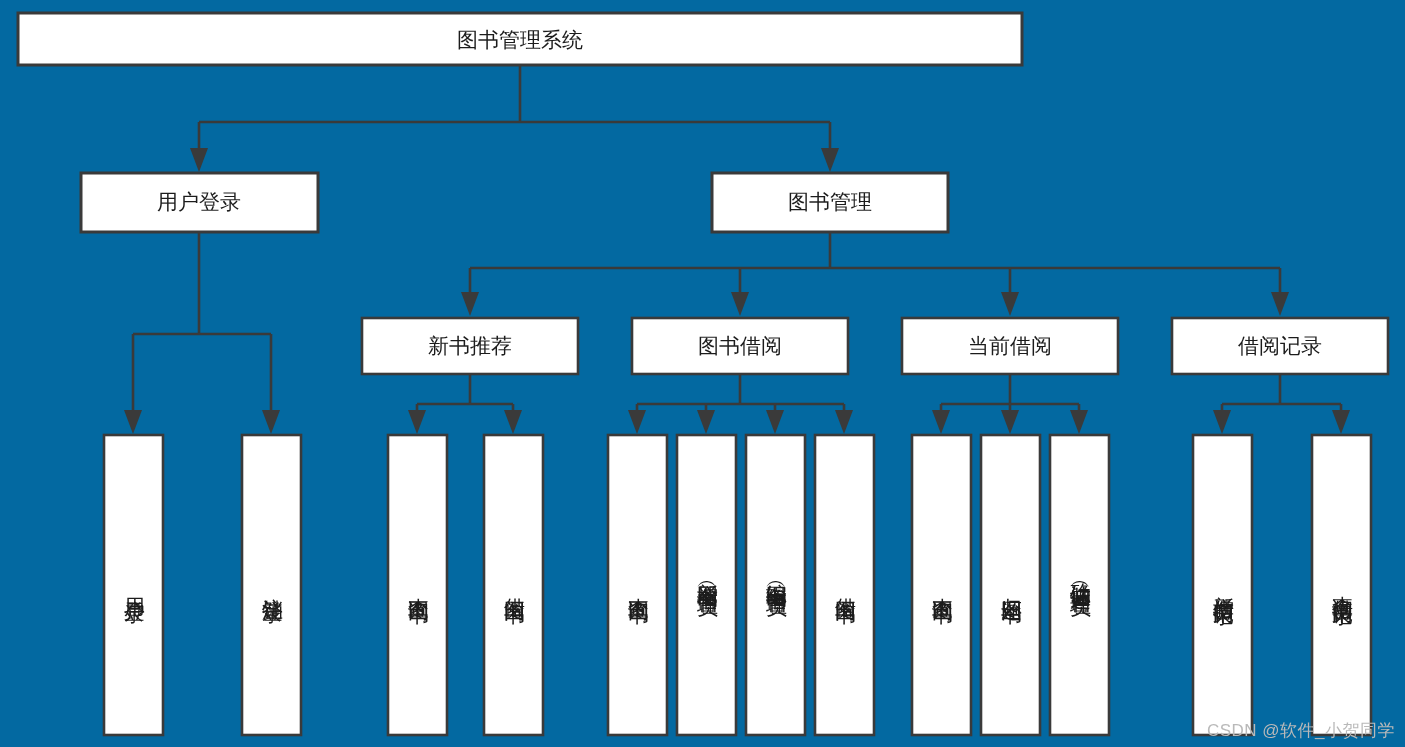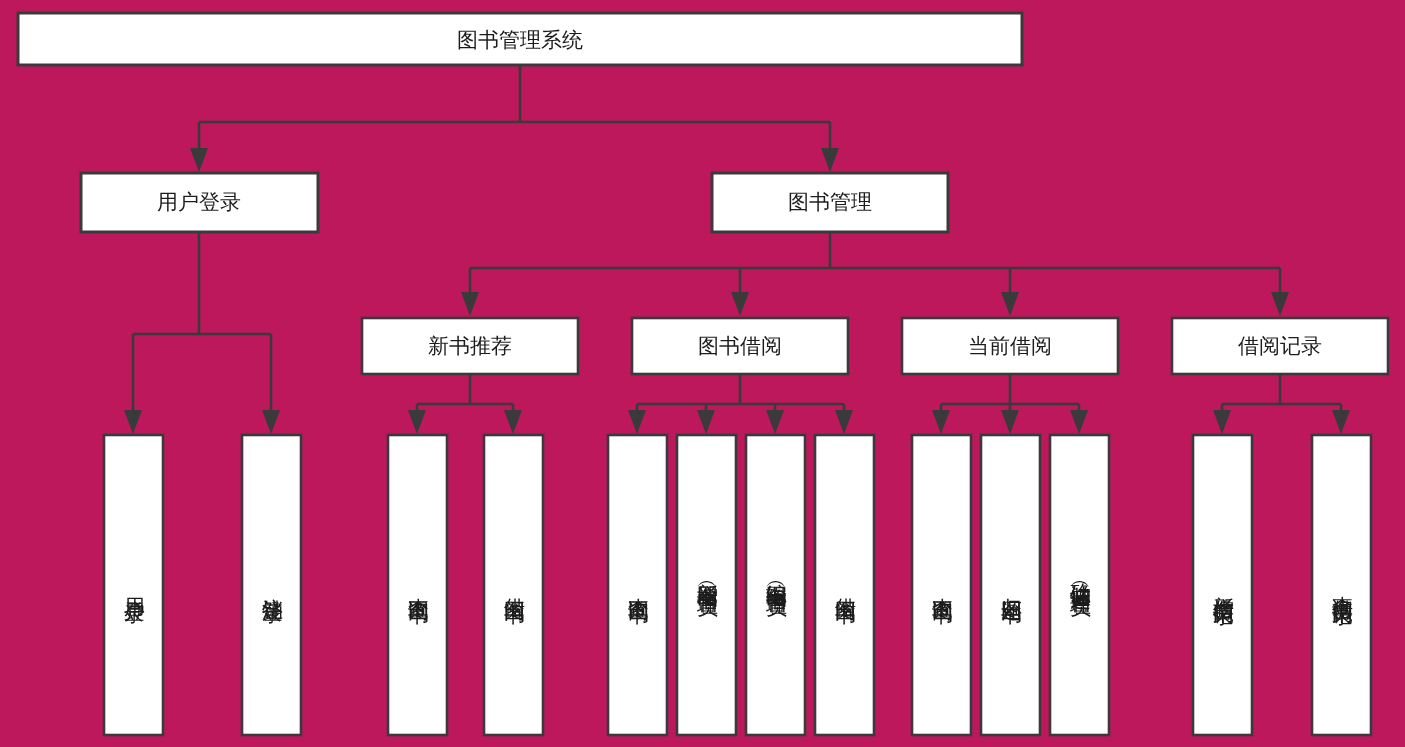--- a/index.html
+++ b/index.html
@@ -10,21 +10,21 @@
   body {
     width: 1405px;
     height: 747px;
     font-family: "Liberation Sans", "DejaVu Sans", sans-serif;
     overflow: hidden;
   }
   #diagram-root {
     position: relative;
     width: 1405px;
     height: 747px;
-    background: #be185d;
+    background: #0369a1;
   }
   svg.flow {
     position: absolute;
     left: 0;
     top: 0;
     width: 1405px;
     height: 747px;
   }
   .node-box {
     fill: #ffffff;
@@ -246,14 +246,15 @@
       <text class="node-label vertical-label" x="1222" y="585">新增借阅记录</text>
     </g>
 
     <g>
       <rect class="node-box thin" x="1312" y="435" width="59" height="300"></rect>
       <text class="node-label vertical-label" x="1341" y="585">查询借阅记录</text>
     </g>
 
   </svg>
 
+  <div class="watermark">CSDN @软件_小贺同学</div>
 
 </div>
 
 </body></html>

